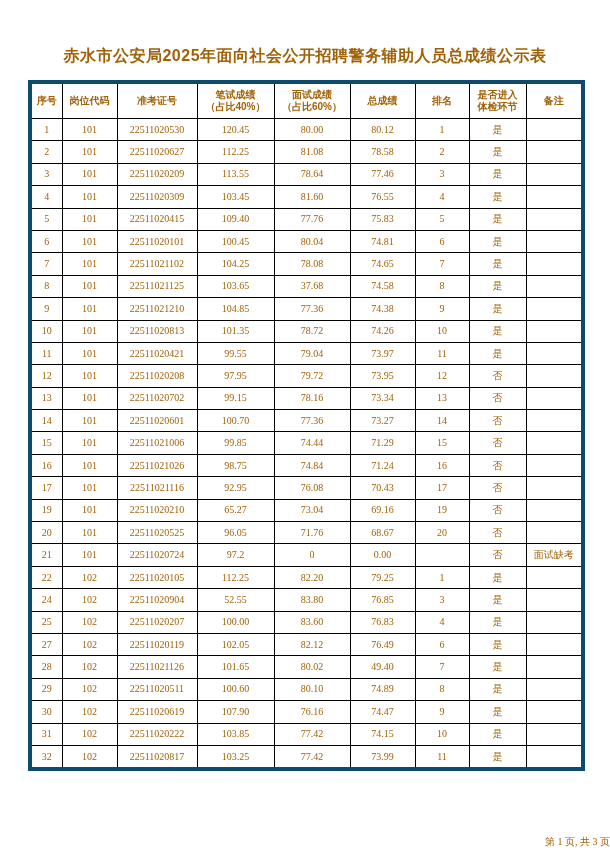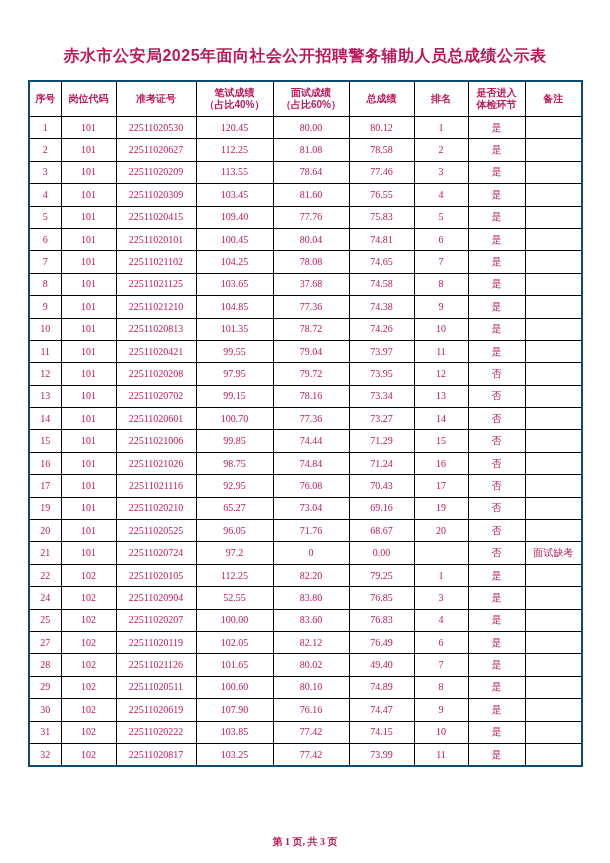--- a/index.html
+++ b/index.html
@@ -3,42 +3,42 @@
 <meta charset="utf-8">
 <style>
   html, body { margin: 0; padding: 0; background: #ffffff; }
   .page {
     position: relative;
     width: 610px;
     height: 863px;
     background: #ffffff;
     overflow: hidden;
     font-family: "Liberation Serif", serif;
-    color: #be185d;
+    color: #a16207;
   }
   .doc-title {
     position: absolute;
     top: 46px;
     left: 0;
     width: 100%;
     text-align: center;
     font-family: "Liberation Sans", sans-serif;
     font-weight: bold;
     font-size: 16px;
     letter-spacing: 0.5px;
     white-space: nowrap;
   }
   table.results {
     position: absolute;
     left: 28px;
     top: 80px;
     width: 553px;
     border-collapse: collapse;
     table-layout: fixed;
-    border: 2px solid #0c4a6e;
+    border: 4px solid #0c4a6e;
   }
   table.results th, table.results td {
     border: 1px solid #000000;
     padding: 0 1px;
     text-align: center;
     vertical-align: middle;
     overflow: hidden;
   }
   table.results th {
     height: 34px;
@@ -52,24 +52,23 @@
     height: 21.4px;
     font-size: 10px;
     font-weight: normal;
     line-height: 1;
   }
   .page-footer {
     position: absolute;
     top: 835px;
     left: 0;
     width: 100%;
-    text-align: center;
+    text-align: right;
     font-size: 10px;
     font-family: "Liberation Serif", serif;
-    font-weight: bold;
   }
 </style>
 </head>
 <body>
 
 <div class="page">
 
   <div class="doc-title">赤水市公安局2025年面向社会公开招聘警务辅助人员总成绩公示表</div>
 
   <table class="results">

